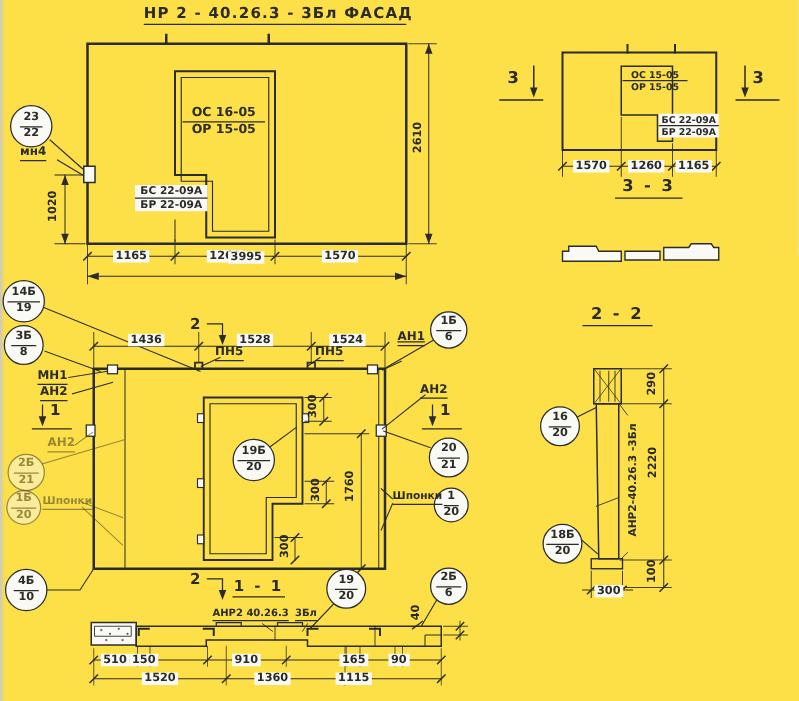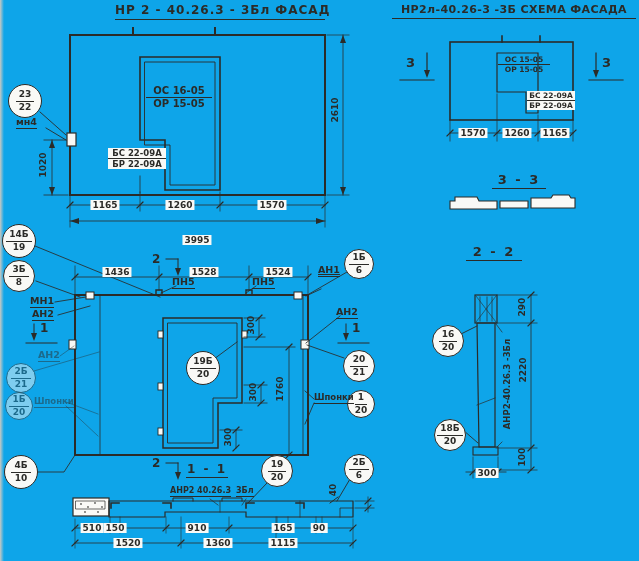--- a/index.html
+++ b/index.html
@@ -1,18 +1,18 @@
 <!DOCTYPE html>
 <html><head>
 <meta charset="utf-8">
 <style>
   html,body{margin:0;padding:0;background:#e9e9e6;}
   .stage{
     position:relative;width:639px;height:561px;overflow:hidden;
-    background:#0ea5e9;color:#2b2b28;
+    background:#fde047;color:#2b2b28;
     font-family:"DejaVu Sans","Liberation Sans",sans-serif;
   }
   .stage *{box-sizing:border-box;}
   svg{position:absolute;left:0;top:0;}
   .t{position:absolute;font-weight:bold;color:#2b2b28;white-space:nowrap;}
   .title{font-size:12px;letter-spacing:1px;text-align:center;border-bottom:1.6px solid #2b2b28;padding-bottom:2px;}
   .title.small{font-size:11px;letter-spacing:.4px;}
   .sec-title{font-size:13px;letter-spacing:2px;text-align:center;border-bottom:1.6px solid #2b2b28;padding-bottom:1px;}
   .frac{position:absolute;text-align:center;font-weight:bold;line-height:1.2;color:#2b2b28;}
   .frac span{display:block;}
@@ -197,22 +197,21 @@
       <circle cx="95" cy="503" r="0.9"></circle>
         <circle cx="102" cy="507" r="0.9"></circle>
       <circle cx="85" cy="512" r="0.9"></circle>
         <circle cx="98" cy="512" r="0.9"></circle>
     </g>
   </svg>
 
   <div class="scan-edge"></div>
 
   <div class="t title" style="left:115px;top:3px;width:210px;">НР 2 - 40.26.3  - 3Бл  ФАСАД</div>
-  <div class="t title small" style="left:392px;top:3px;width:244px;">НР2л-40.26-3 -3Б  СХЕМА ФАСАДА</div>
-  <div class="t sec-title" style="left:492px;top:172px;width:54px;">3 - 3</div>
+  <div class="t sec-title" style="left:492px;top:142px;width:54px;">3 - 3</div>
   <div class="t sec-title" style="left:466px;top:244px;width:56px;">2 - 2</div>
   <div class="t sec-title" style="left:186px;top:462px;width:42px;font-size:12px;">1 - 1</div>
 
   <div class="frac" style="left:146px;top:85px;width:66px;font-size:10px;">
     <span class="fr-top">ОС 16-05</span>
     <span class="fr-bot">ОР 15-05</span>
   </div>
   <div class="frac" style="left:108px;top:148px;width:58px;font-size:8.5px;background:#f9f9f6;">
     <span class="fr-top">БС 22-09А</span>
     <span class="fr-bot">БР 22-09А</span>
@@ -220,21 +219,21 @@
   <div class="callout" style="left:8px;top:84px;width:34px;height:34px;">
     <span class="fr-top">23</span>
     <span class="fr-bot">22</span>
   </div>
   <div class="t lbl ulbl" style="left:16px;top:116px;">мн4</div>
   <div class="rot" style="left:26px;top:160px;width:34px;">1020</div>
   <div class="rot" style="left:318px;top:105px;width:34px;">2610</div>
   <div class="dim" style="left:105px;top:205px;">1165</div>
   <div class="dim" style="left:180px;top:205px;">1260</div>
   <div class="dim" style="left:272px;top:205px;">1570</div>
-  <div class="dim" style="left:197px;top:240px;">3995</div>
+  <div class="dim" style="left:197px;top:206px;">3995</div>
 
   <div class="frac" style="left:498px;top:55px;width:52px;font-size:7.5px;">
     <span class="fr-top">ОС 15-05</span>
     <span class="fr-bot">ОР 15-05</span>
   </div>
   <div class="frac" style="left:527px;top:91px;width:48px;font-size:7.5px;background:#f9f9f6;">
     <span class="fr-top">БС 22-09А</span>
     <span class="fr-bot">БР 22-09А</span>
   </div>
   <div class="t cutnum" style="left:406px;top:55px;font-size:13px;">3</div>

